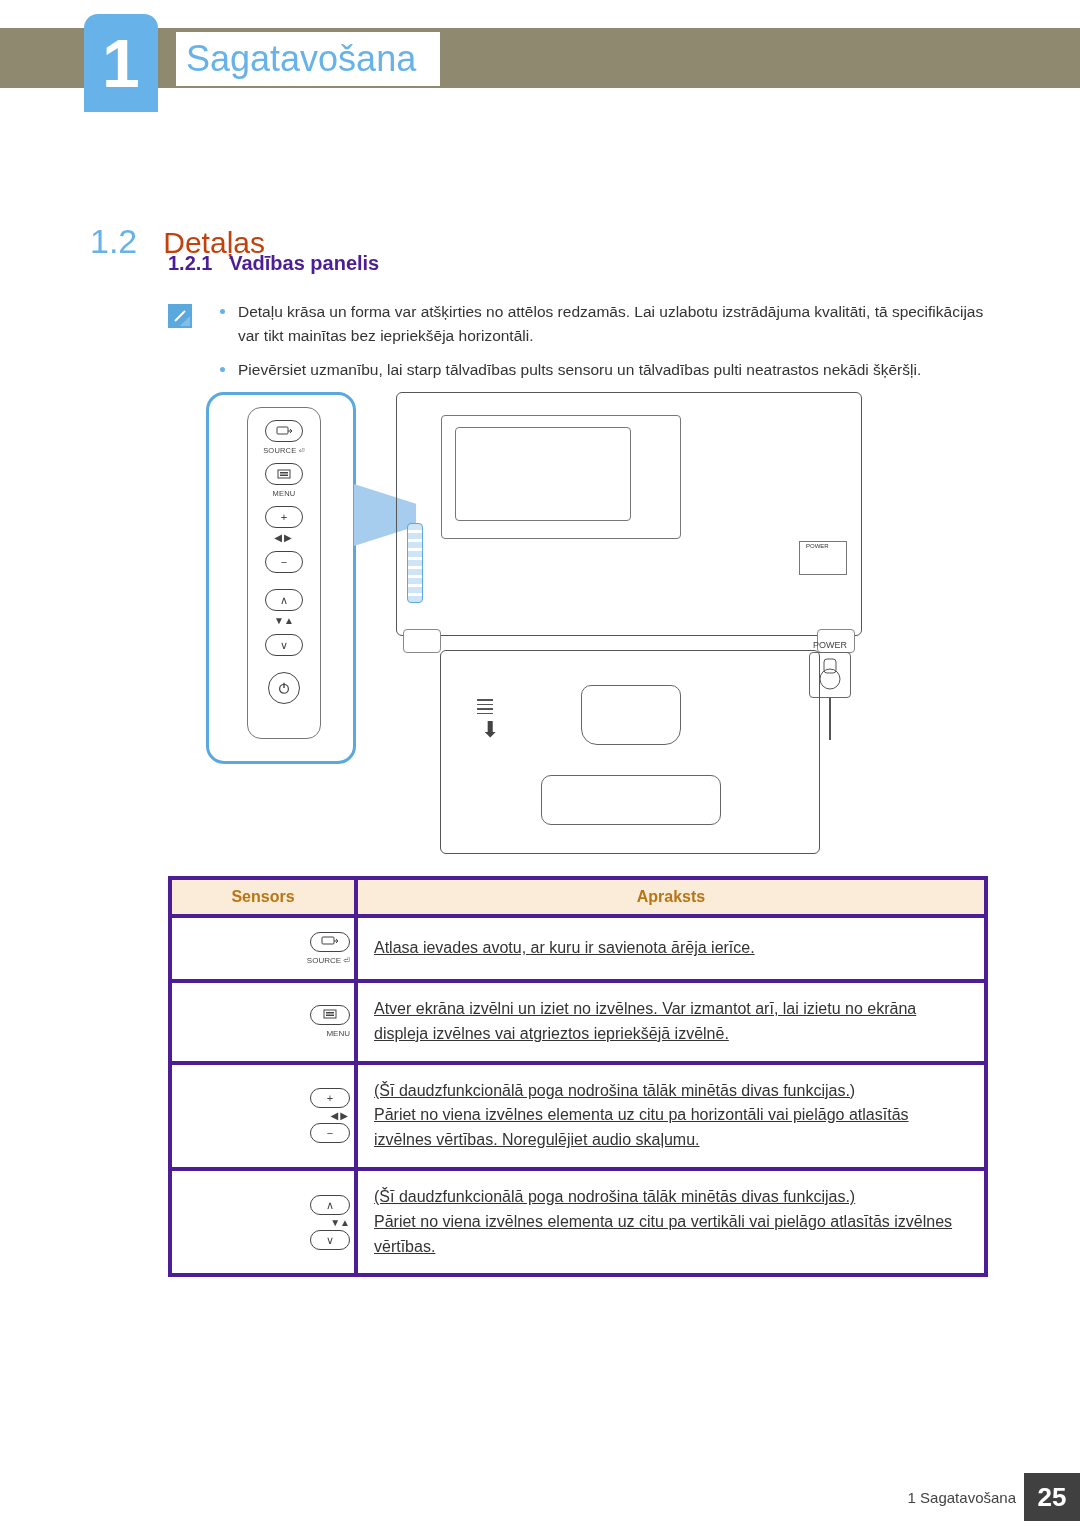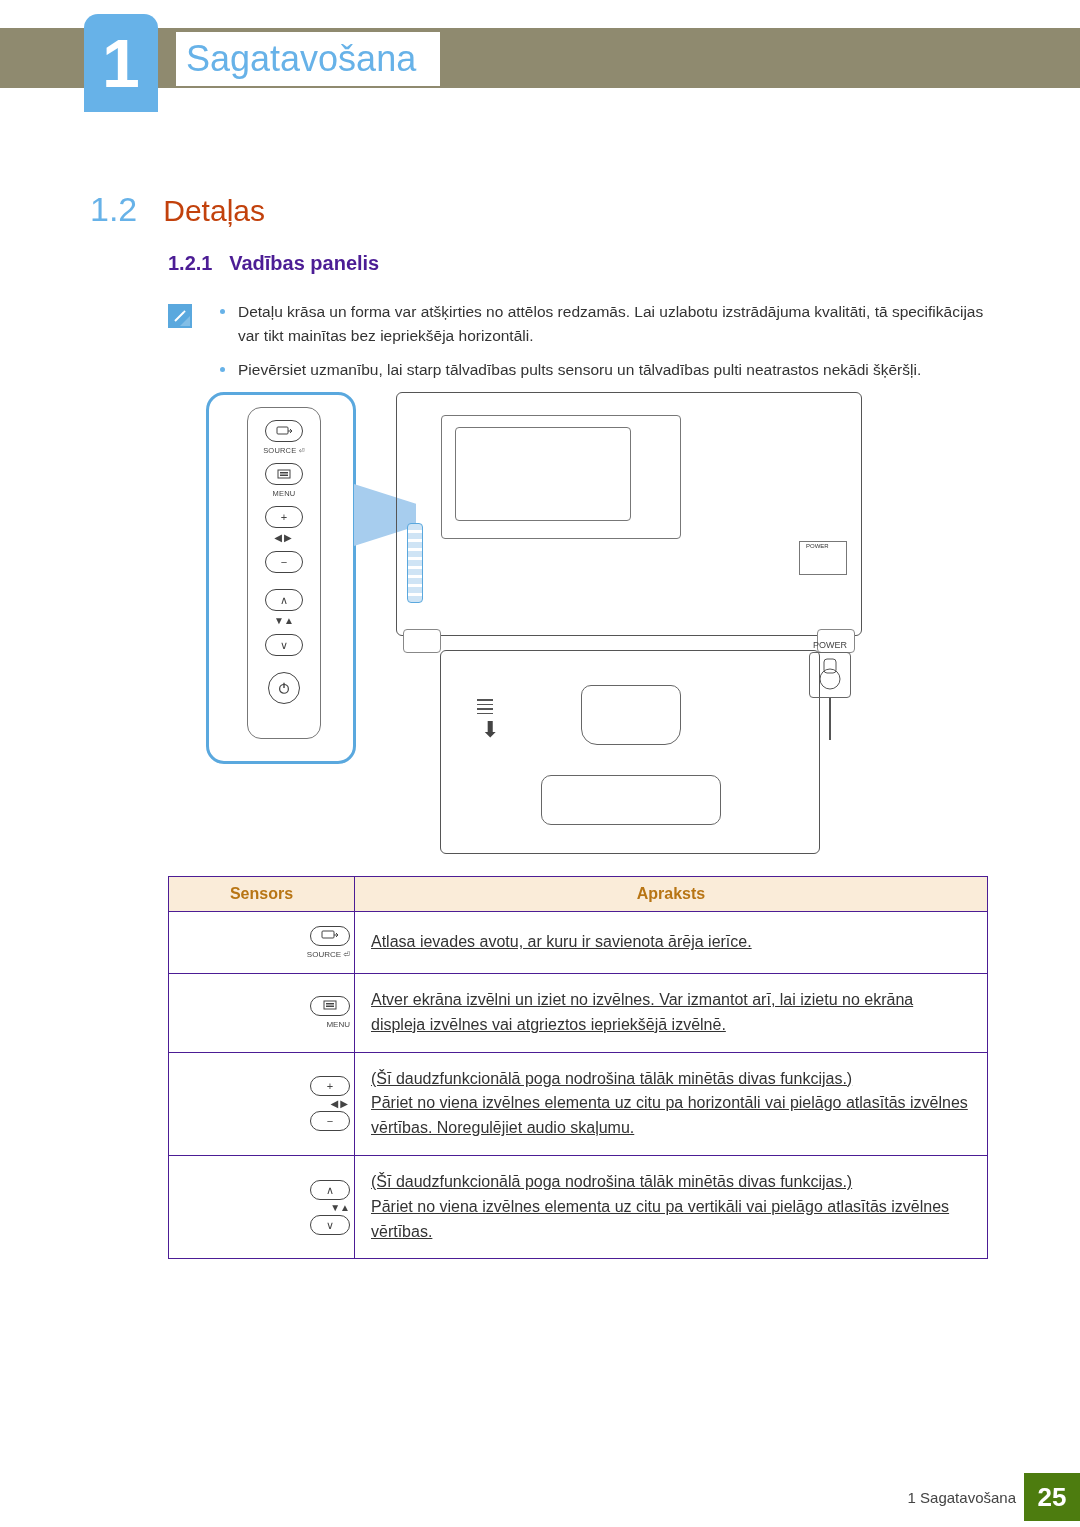--- a/index.html
+++ b/index.html
@@ -50,20 +50,21 @@
     position: absolute;
     top: 190px;
     left: 90px;
     display: flex;
     align-items: baseline;
     gap: 26px;
   }
   .section-num {
     color: #67b2e8;
     font-size: 34px;
+    margin-top: 32px;
   }
   .section-title {
     color: #c2410c;
     font-size: 30px;
   }
   
   .subsection {
     position: absolute;
     top: 252px;
     left: 168px;
@@ -280,21 +281,21 @@
   .tbl {
     position: absolute;
     top: 876px;
     left: 168px;
     width: 820px;
     border-collapse: collapse;
     font-size: 16px;
     color:#333;
   }
   .tbl th, .tbl td {
-    border: 1px solid #4c1d95;
+    border: 4px solid #4c1d95;
     vertical-align: middle;
   }
   .tbl th {
     background: #faecd9;
     color: #b87514;
     font-weight: 700;
     padding: 8px 10px;
     text-align:center;
     font-size:16px;
   }
@@ -328,21 +329,21 @@
     position:absolute;
     bottom:6px;
     right:0;
     display:flex;
     align-items:center;
   }
   .footer .ftxt{
     font-size:15px; color:#444; padding-right:8px;
   }
   .footer .fnum{
-    background:#4d7c0f;
+    background:#404040;
     color:#fff;
     font-size:26px;
     font-weight:700;
     width:56px; height:48px;
     display:flex;align-items:center;justify-content:center;
   }
 </style>
 </head>
 <body>
 

